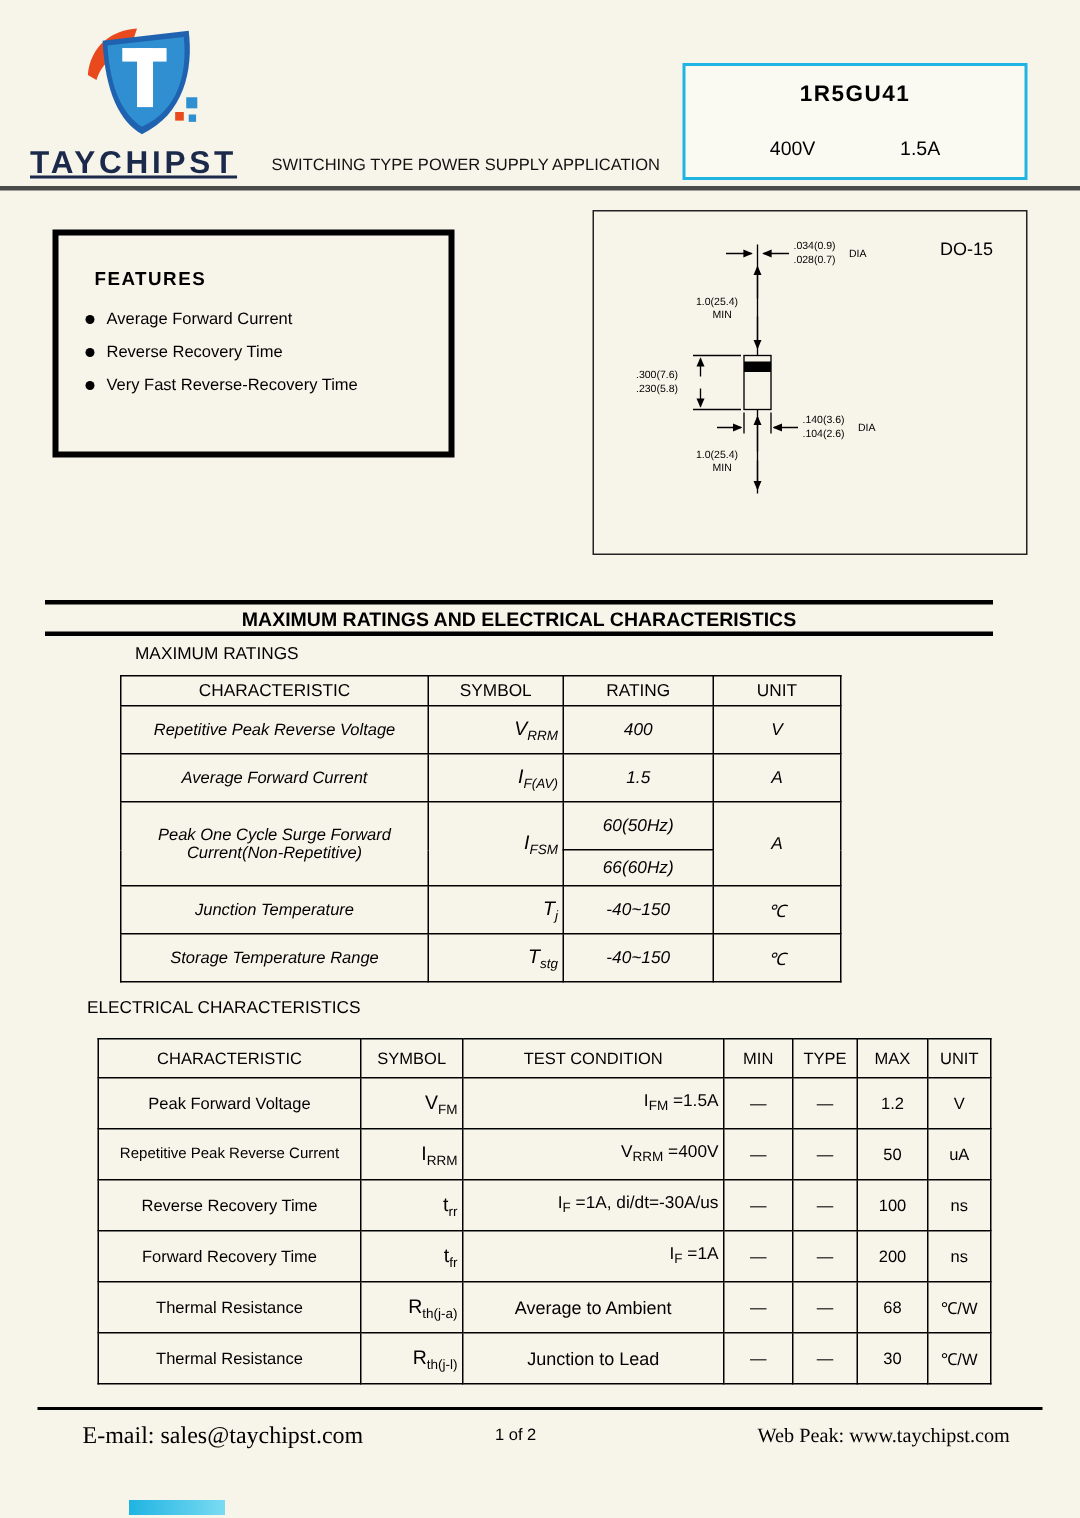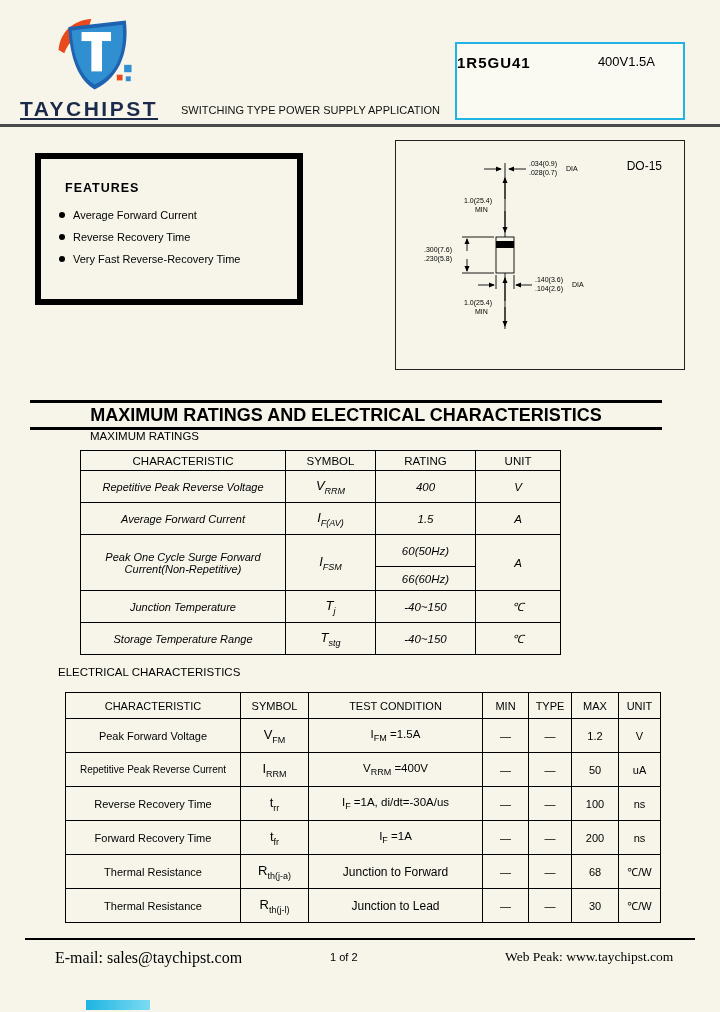--- a/index.html
+++ b/index.html
@@ -18,66 +18,66 @@
   .brand {
     left: 20px; top: 97px;
     font-size: 21px; font-weight: bold; letter-spacing: 2.5px;
     color: #1b2a4a;
     text-decoration: underline;
   }
   .tagline { left: 181px; top: 104px; font-size: 11px; color: #111; }
   .part-box {
     left: 455px; top: 42px; width: 230px; height: 78px;
     border: 2px solid #1fb4e2; background: #fbfaf2;
-    display: flex; flex-direction: row; justify-content: space-between;
+    display: flex; flex-direction: column; justify-content: space-between;
     padding: 10px 0 12px 0;
   }
   .part-number { text-align: center; font-size: 15px; font-weight: bold; letter-spacing: 1px; }
   .part-values { display: flex; justify-content: space-around; padding: 0 28px; font-size: 13px; }
   .header-rule { left: 0; right: 0; top: 124px; height: 3px; background: #4a4a4a; }
 
   
-  .features-box { left: 35px; top: 153px; width: 268px; height: 152px; border: 6px solid #000000; }
+  .features-box { left: 35px; top: 153px; width: 268px; height: 152px; border: 4px solid #000000; }
   .features-title { margin: 22px 0 14px 24px; font-size: 12.5px; font-weight: bold; letter-spacing: 1px; }
   .feature-item { display: flex; align-items: flex-start; margin: 0 10px 10px 18px; font-size: 11px; }
   .bullet { width: 6px; height: 6px; border-radius: 50%; background: #000; margin: 3px 8px 0 0; flex: 0 0 6px; }
 
   
   .pkg-box { left: 395px; top: 140px; width: 290px; height: 230px; border: 1px solid #222; }
   .pkg-name { position: absolute; right: 22px; top: 18px; font-size: 12px; }
   .pkg-caption { position: absolute; left: 0; right: 0; bottom: 14px; text-align: center; font-size: 10.5px; }
   .pkg-svg { position: absolute; left: 24px; top: 14px; }
   .pkg-svg text { font-family: "Liberation Sans", sans-serif; font-size: 7px; fill: #000; }
   .pkg-svg line, .pkg-svg rect.outline { stroke: #000; stroke-width: 0.9; }
 
   
   .section-banner {
     left: 30px; top: 400px; width: 632px;
     border-top: 3px solid #000; border-bottom: 3px solid #000;
     padding: 2px 0 1px 0; text-align: center;
-    font-size: 18px; font-weight: bold;
+    font-size: 13px; font-weight: bold;
   }
   .table-label { font-size: 11.5px; }
   .max-label { left: 90px; top: 430px; }
   .elec-label { left: 58px; top: 666px; }
 
   
   table { border-collapse: collapse; position: absolute; background: transparent; }
   th, td {
     border: 1px solid #000; text-align: center; vertical-align: middle;
     font-weight: normal; padding: 2px 3px; white-space: nowrap;
   }
   .max-table { left: 80px; top: 450px; font-size: 11.5px; }
   .max-table th { height: 20px; font-size: 11.5px; }
   .max-table td { height: 32px; font-style: italic; }
   .max-table .half td { height: 24px; margin-top: 21px; }
   .elec-table { left: 65px; top: 692px; font-size: 11px; }
   .elec-table th { height: 26px; font-size: 11px; }
   .elec-table td { height: 34px; }
-  .sym { font-size: 13px; }
+  .sym { font-size: 13px; text-align: right; }
   sub { font-size: 9px; vertical-align: sub; }
   .char-cell { font-size: 11px; }
   .char-small { font-size: 10px; }
   .cond { font-size: 11.5px; }
   .cond-plain { font-size: 12px; }
 
   
   .footer-rule { left: 25px; right: 25px; top: 938px; height: 2px; background: #000; }
   .footer-email { left: 55px; top: 949px; font-family: "Liberation Serif", serif; font-size: 16px; text-align: right; }
   .footer-page { left: 330px; top: 951px; font-size: 11px; }
@@ -285,21 +285,21 @@
     <td class="sym"><span>t</span><sub>fr</sub></td>
     <td class="cond sym"><span>I</span><sub>F</sub><span class="cond"> =1A</span></td>
     <td>—</td>
     <td>—</td>
     <td>200</td>
     <td>ns</td>
   </tr>
   <tr>
     <td class="char-cell">Thermal Resistance</td>
     <td class="sym"><span>R</span><sub>th(j-a)</sub></td>
-    <td class="cond-plain">Junction to Forward</td>
+    <td class="cond-plain">Average to Ambient</td>
     <td>—</td>
     <td>—</td>
     <td>68</td>
     <td>℃/W</td>
   </tr>
   <tr>
     <td class="char-cell">Thermal Resistance</td>
     <td class="sym"><span>R</span><sub>th(j-l)</sub></td>
     <td class="cond-plain">Junction to Lead</td>
     <td>—</td>

